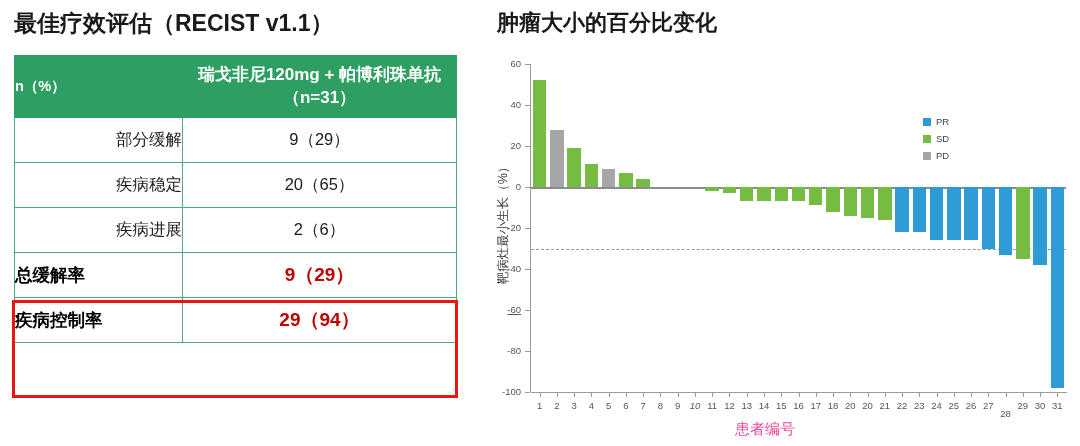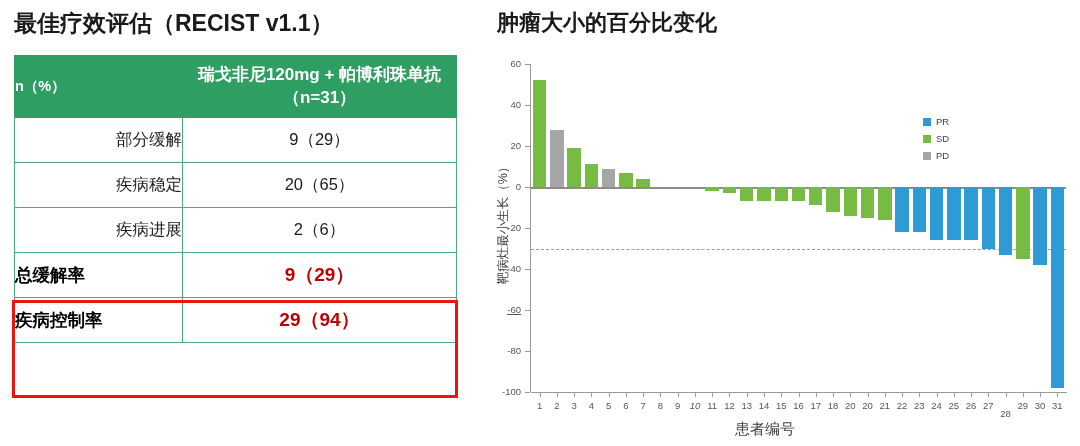--- a/index.html
+++ b/index.html
@@ -105,21 +105,21 @@
   #x-axis-line{
     position:absolute;left:56px;top:334px;width:536px;height:1px;background:#9a9a9a;
   }
   .xtick{position:absolute;top:334px;width:1px;height:5px;background:#9a9a9a;}
   .xlab{
     position:absolute;top:342px;width:20px;text-align:center;
     font-size:9.5px;color:#555;transform:translateX(-10px);
   }
   #x-axis-title{
     position:absolute;left:290px;top:420px;
-    font-size:15px;color:#404040;white-space:nowrap;
+    font-size:15px;color:#ec4899;white-space:nowrap;
     transform:translateX(-50%);
   }
   #footnote{
     position:absolute;left:470px;top:418px;
     font-size:14px;color:#333;white-space:nowrap;
     transform:translateX(-50%);
   }
   
   #legend{position:absolute;left:448px;top:58px;}
   .legend-row{display:flex;align-items:center;margin-bottom:6px;}

